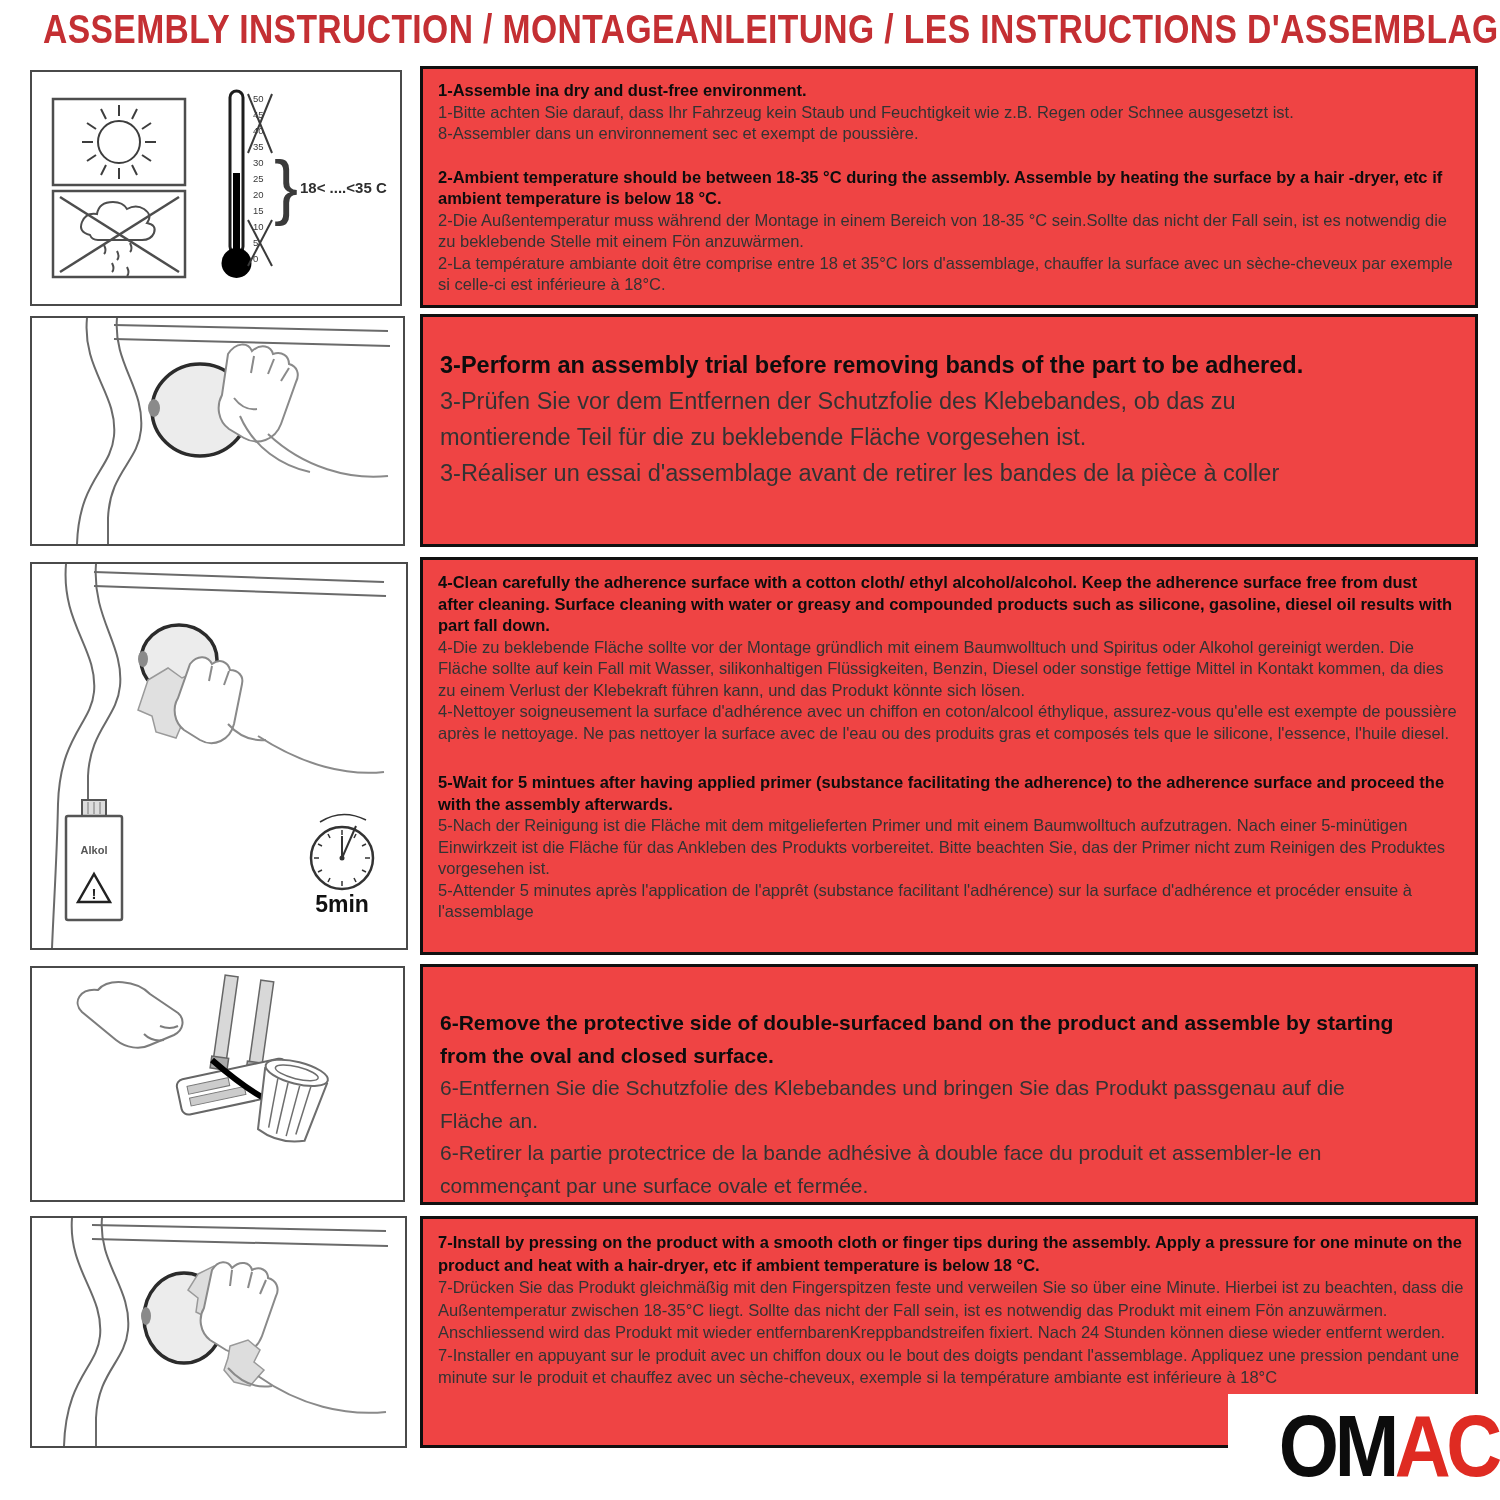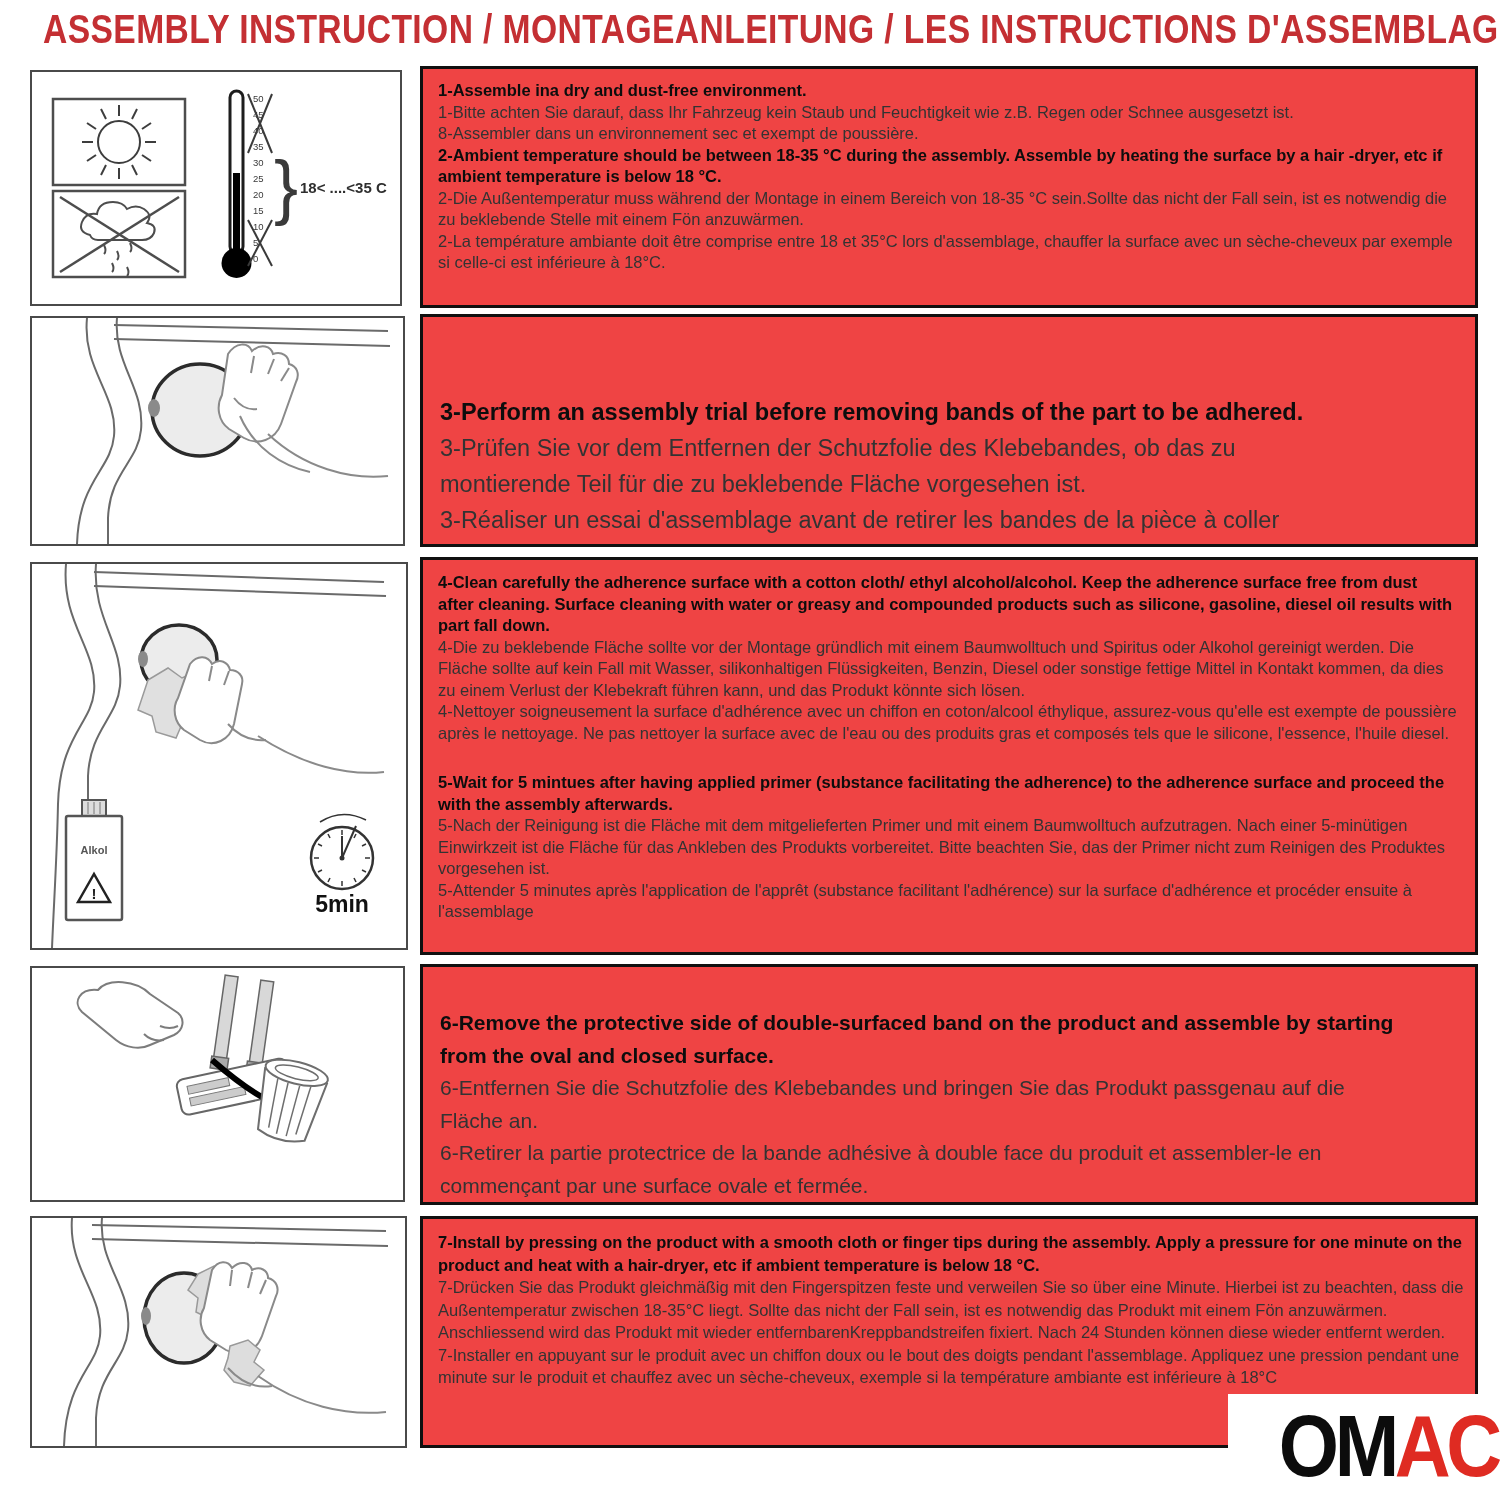--- a/index.html
+++ b/index.html
@@ -10,24 +10,24 @@
          transform:scaleX(.82);transform-origin:left center;}
   .ibox{position:absolute;border:2px solid #4a4a4a;background:#fff;box-sizing:border-box;}
   .ibox svg{width:100%;height:100%;display:block;}
   .tbox{position:absolute;border:3px solid #101010;background:#ef4444;box-sizing:border-box;
         color:#333;}
   .tbox p{margin:0;}
   .tbox p.b{font-weight:700;color:#0d0d0d;}
   #t1{left:30px;top:70px;width:372px;height:236px;text-align:right;}
   #x1{left:420px;top:66px;width:1058px;height:242px;font-size:16.5px;line-height:21.5px;
       padding:11px 10px 0 15px;}
-  #x1 p.gap{}
+  #x1 p.gap{margin-top:22px;}
   #t2{left:30px;top:316px;width:375px;height:230px;}
   #x2{left:420px;top:314px;width:1058px;height:233px;font-size:23.5px;line-height:36px;
-      padding:77px 118px 0 17px;}
+      padding:30px 118px 0 17px;}
   #t3{left:30px;top:562px;width:378px;height:388px;}
   #x3{left:420px;top:557px;width:1058px;height:398px;font-size:16.5px;line-height:21.5px;
       padding:12px 18px 0 15px;}
   #x3 p.gap{margin-top:28px;}
   #t4{left:30px;top:966px;width:375px;height:236px;}
   #x4{left:420px;top:964px;width:1058px;height:241px;font-size:21px;line-height:32.5px;
       padding:40px 70px 0 17px;}
   #t5{left:30px;top:1216px;width:377px;height:232px;}
   #x5{left:420px;top:1216px;width:1058px;height:232px;font-size:16.5px;line-height:22.5px;
       padding:12px 8px 0 15px;}

